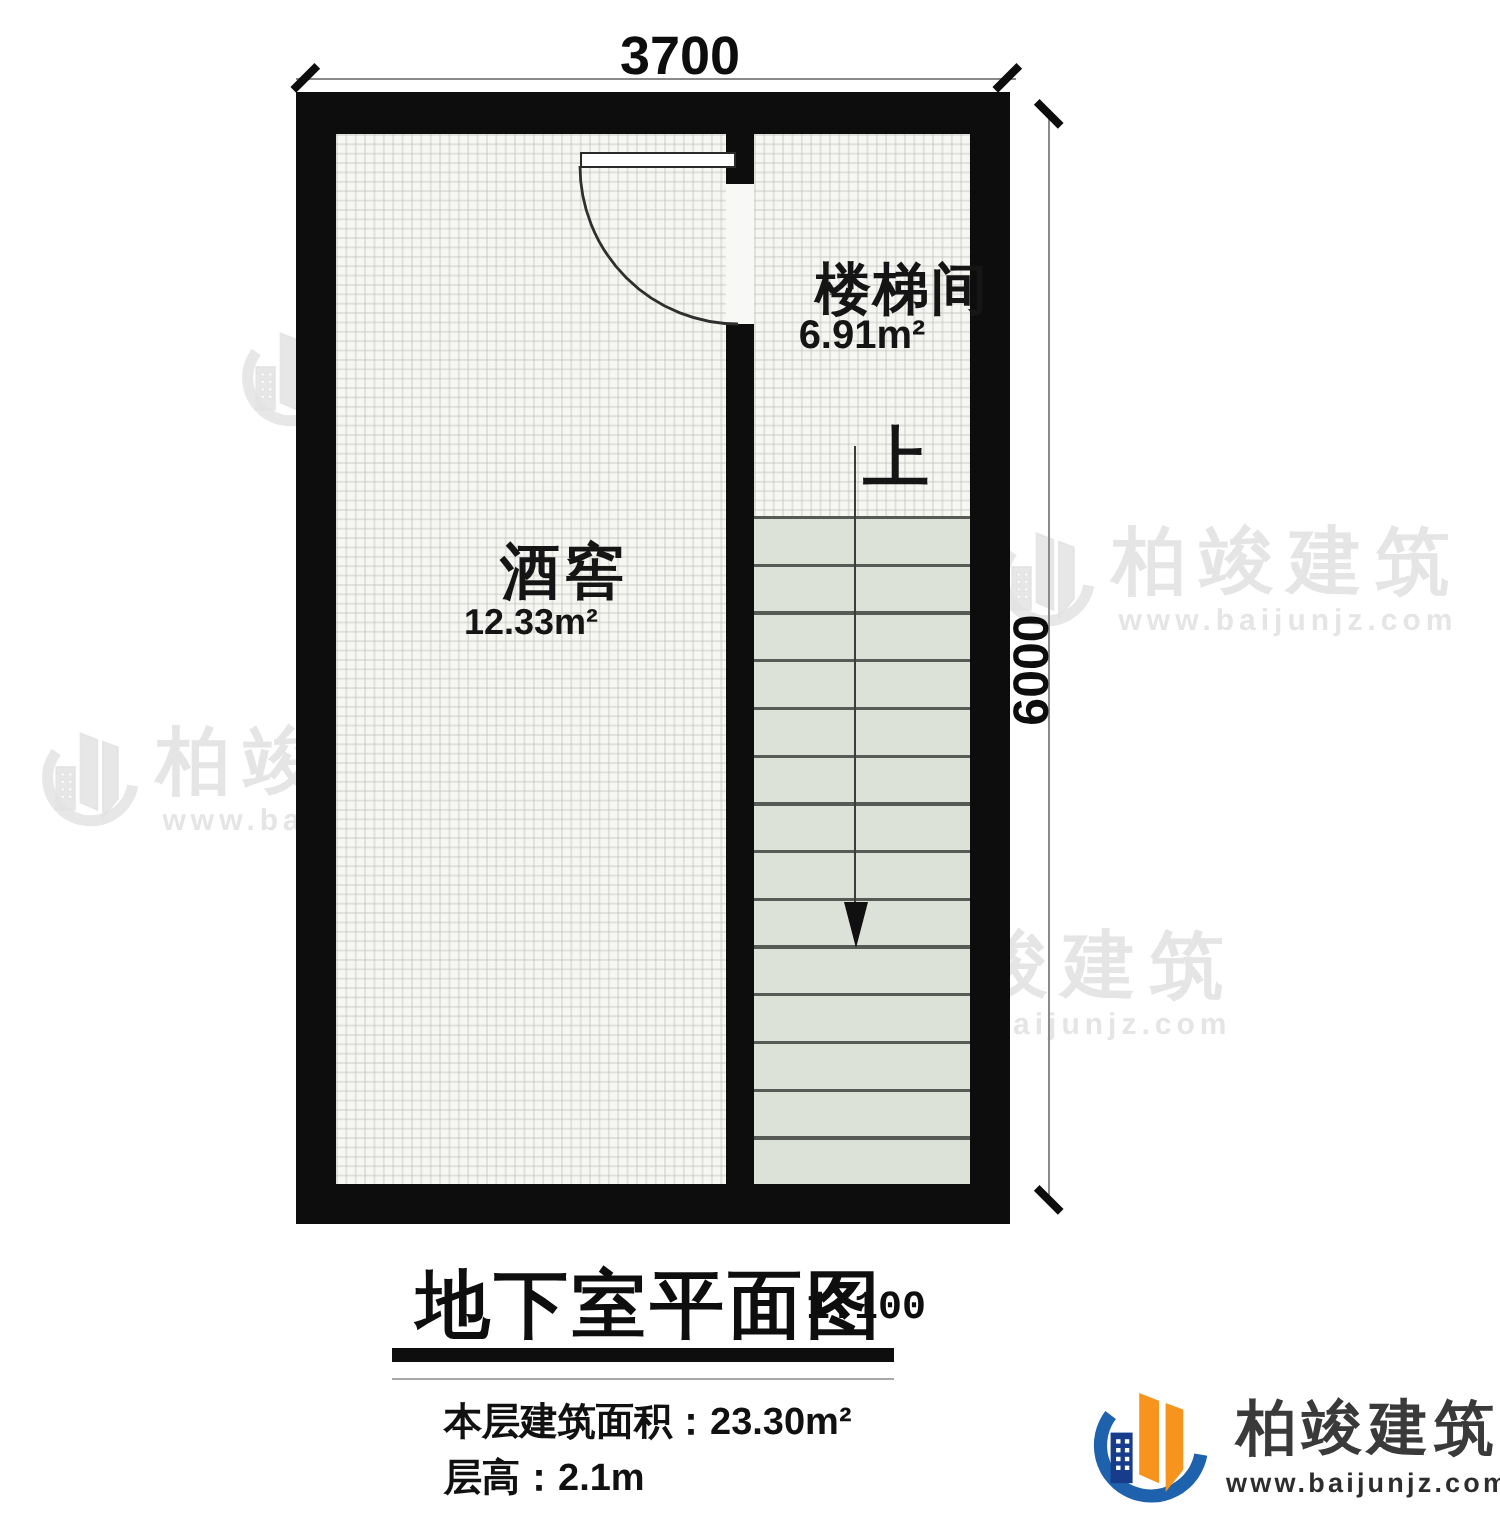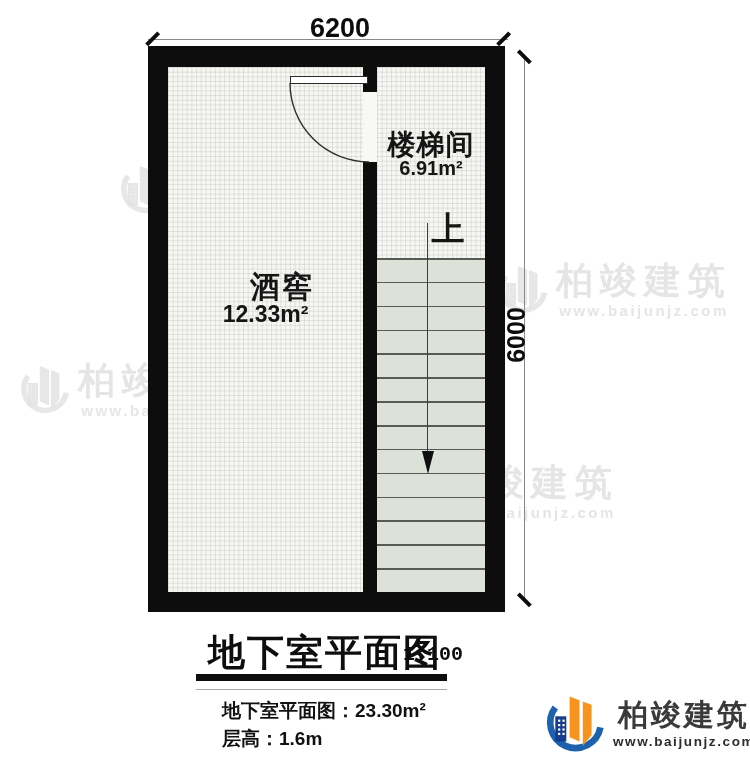--- a/index.html
+++ b/index.html
@@ -18,24 +18,24 @@
   .door-leaf{position:absolute;left:142px;top:30px;width:76px;height:6px;background:#ffffff;border:1.3px solid #2a2a2a;}
   .plan-overlay-svg{position:absolute;left:0;top:0;width:357px;height:566px;pointer-events:none;}
 
   .stairs{position:absolute;left:229px;top:212px;width:108px;height:334px;background-color:#dde2d9;
     background-image:repeating-linear-gradient(to bottom,#575a55 0,#575a55 1.6px,transparent 1.6px,transparent 23.86px);}
   .stair-centerline{position:absolute;left:279px;top:177px;width:1.4px;height:230px;background:#3c3c3c;}
   .stair-arrowhead{position:absolute;left:274px;top:405px;width:0;height:0;
     border-left:6px solid transparent;border-right:6px solid transparent;border-top:23px solid #101010;}
 
   .room-label{position:absolute;color:#151515;text-align:center;font-weight:bold;line-height:1.05;}
-  .lbl-stair-name{left:229px;width:108px;top:84px;font-size:28px;letter-spacing:1px;}
+  .lbl-stair-name{left:229px;width:108px;top:84px;font-size:28px;letter-spacing:1px;padding-left:20px;}
   .lbl-stair-area{left:229px;width:108px;top:112px;font-size:20px;}
   .lbl-wine-name{left:20px;width:228px;top:225px;font-size:30px;letter-spacing:2px;}
-  .lbl-wine-area{left:20px;width:195px;top:256px;font-size:23px;}
+  .lbl-wine-area{left:20px;width:195px;top:256px;font-size:18px;}
   .lbl-up{left:270px;width:60px;top:166px;font-size:33px;}
 
   
   .dim-line-h{position:absolute;left:148px;top:39px;width:360px;height:1px;background:#8a8a8a;}
   .dim-line-v{position:absolute;left:524px;top:56px;width:1px;height:546px;background:#8a8a8a;}
   .tick{position:absolute;width:17px;height:3.6px;background:#0d0d0d;}
   .tick-h1{left:144px;top:37px;transform:rotate(-45deg);}
   .tick-h2{left:495px;top:37px;transform:rotate(-45deg);}
   .tick-v1{left:516px;top:55px;transform:rotate(45deg);}
   .tick-v2{left:516px;top:598px;transform:rotate(45deg);}
@@ -147,33 +147,33 @@
     <div class="room-label lbl-stair-name">楼梯间</div>
     <div class="room-label lbl-stair-area">6.91m²</div>
     <div class="room-label lbl-wine-name">酒窖</div>
     <div class="room-label lbl-wine-area">12.33m²</div>
     <div class="room-label lbl-up">上</div>
   </div>
 
   <div class="dim-line-h"></div>
   <div class="tick tick-h1"></div>
   <div class="tick tick-h2"></div>
-  <div class="dim-label-top">6200</div>
+  <div class="dim-label-top">3700</div>
 
   <div class="dim-line-v"></div>
   <div class="tick tick-v1"></div>
   <div class="tick tick-v2"></div>
   <div class="dim-label-right">6000</div>
 
   <div class="plan-title">地下室平面图</div>
   <div class="plan-scale">1:100</div>
   <div class="title-bar-thick"></div>
   <div class="title-bar-thin"></div>
-  <div class="info-area">地下室平面图：23.30m²</div>
-  <div class="info-height">层高：1.6m</div>
+  <div class="info-area">本层建筑面积：23.30m²</div>
+  <div class="info-height">层高：2.1m</div>
 
   <div class="footer-logo">
     <svg width="66" height="62" viewBox="0 0 60 56">
       <path d="M13 13 A23 23 0 1 0 54 31" fill="none" stroke="#1e62ae" stroke-width="6"></path>
       <polygon points="26,3 35,6.5 35,44 26,40" fill="#f7941e"></polygon>
       <polygon points="38,7.5 46,10.5 46,38 38,48" fill="#f7941e"></polygon>
       <rect x="13" y="21" width="10" height="23" fill="#173c8c"></rect>
       <rect x="15.5" y="24" width="2" height="2" fill="#ffffff"></rect>
         <rect x="19.5" y="24" width="2" height="2" fill="#ffffff"></rect>
       <rect x="15.5" y="28" width="2" height="2" fill="#ffffff"></rect>

